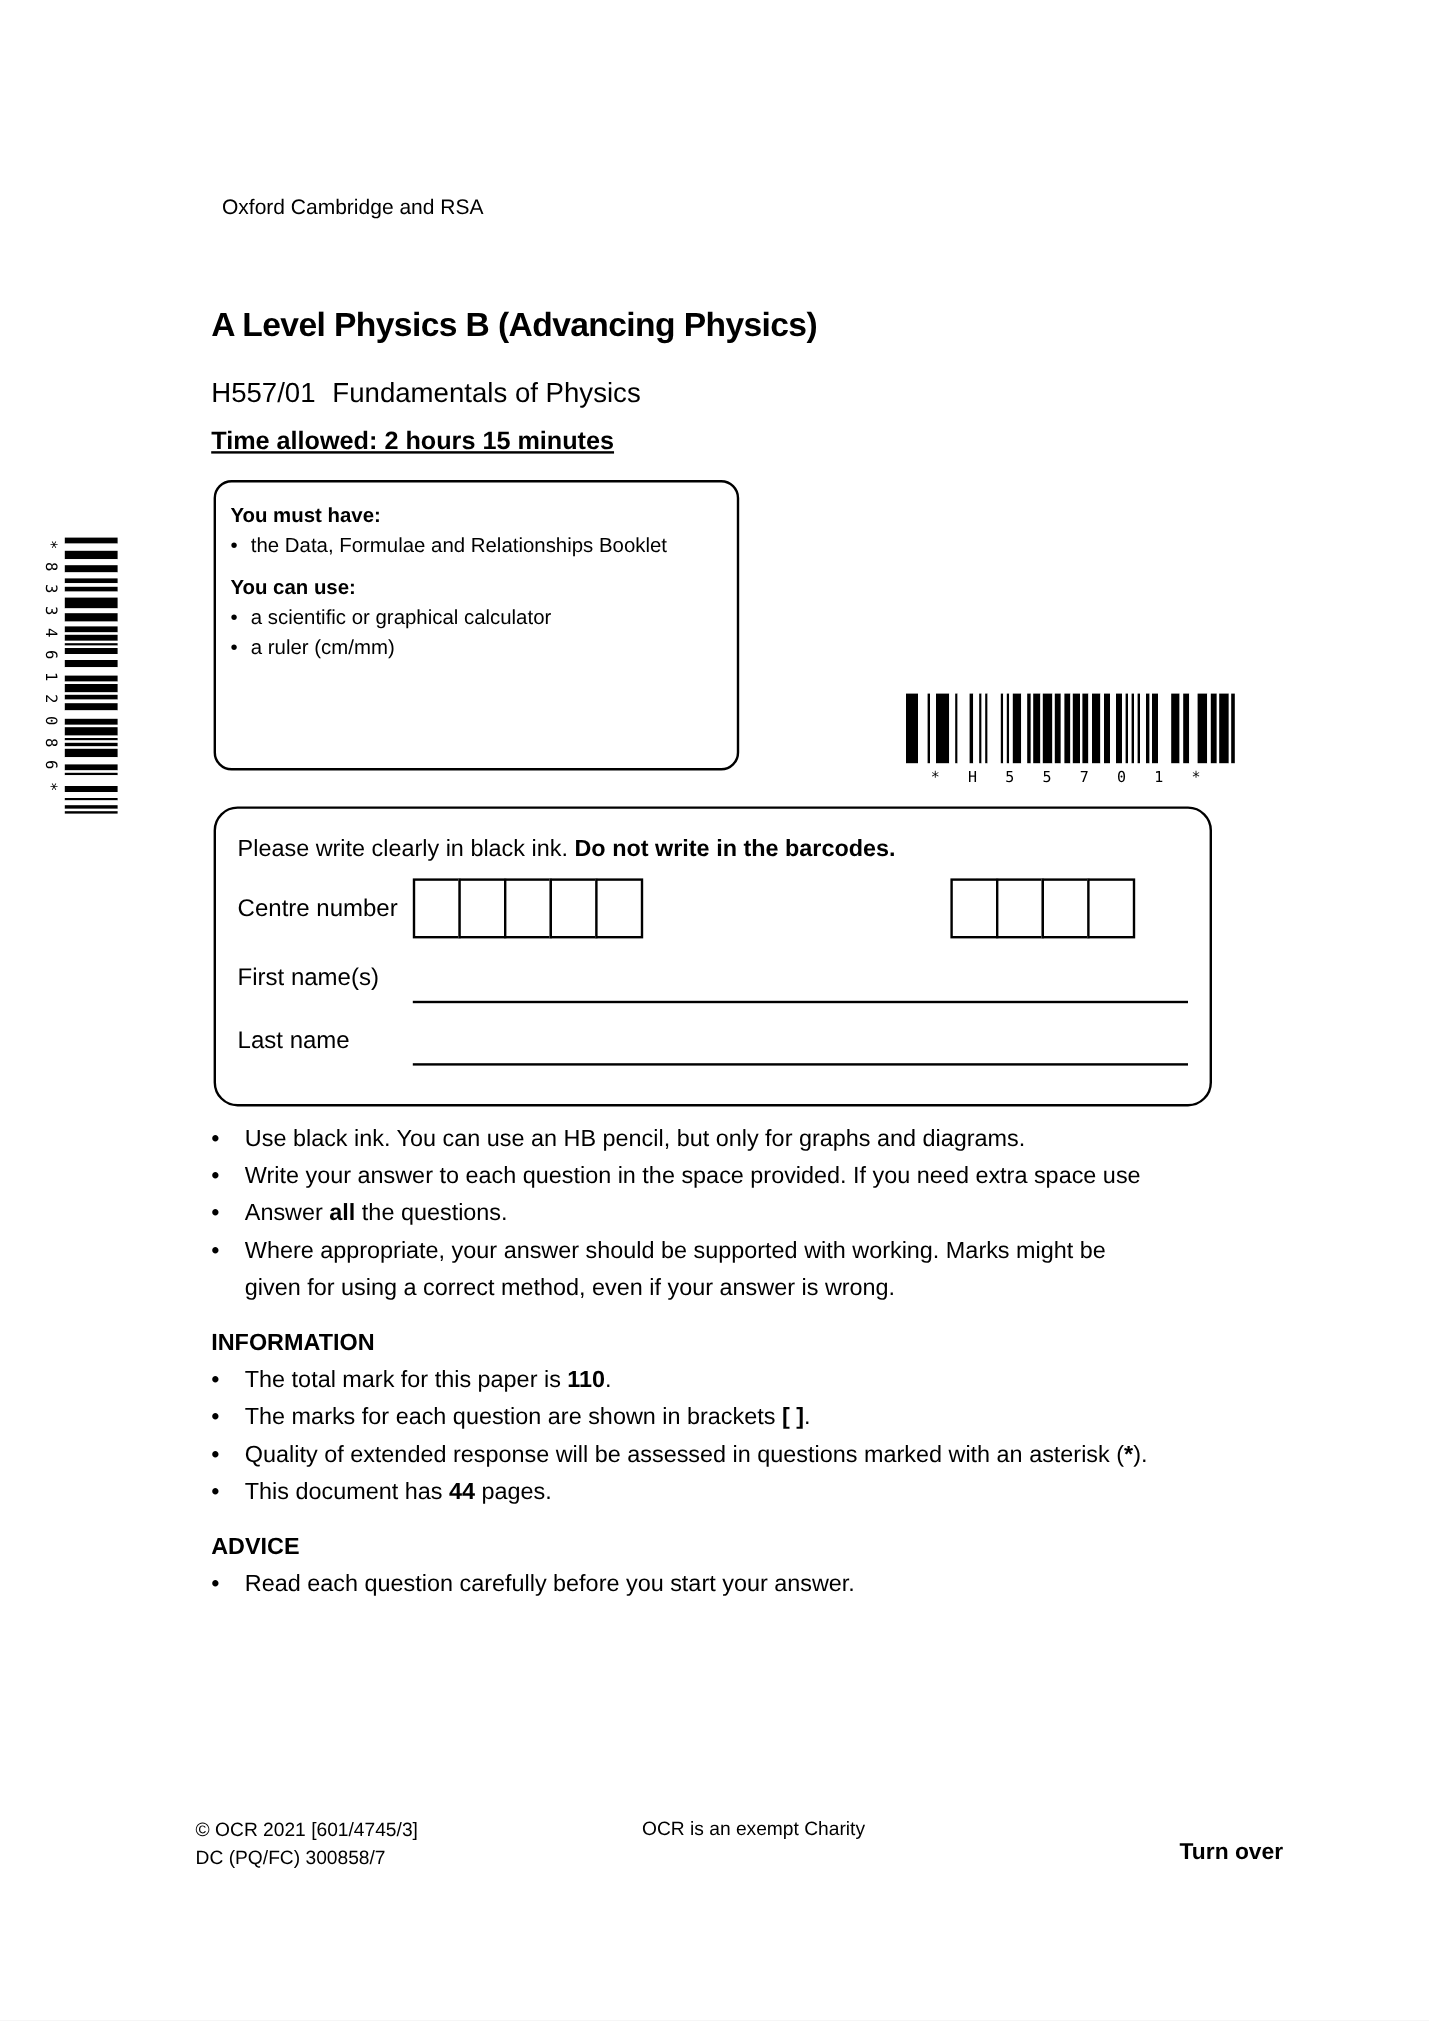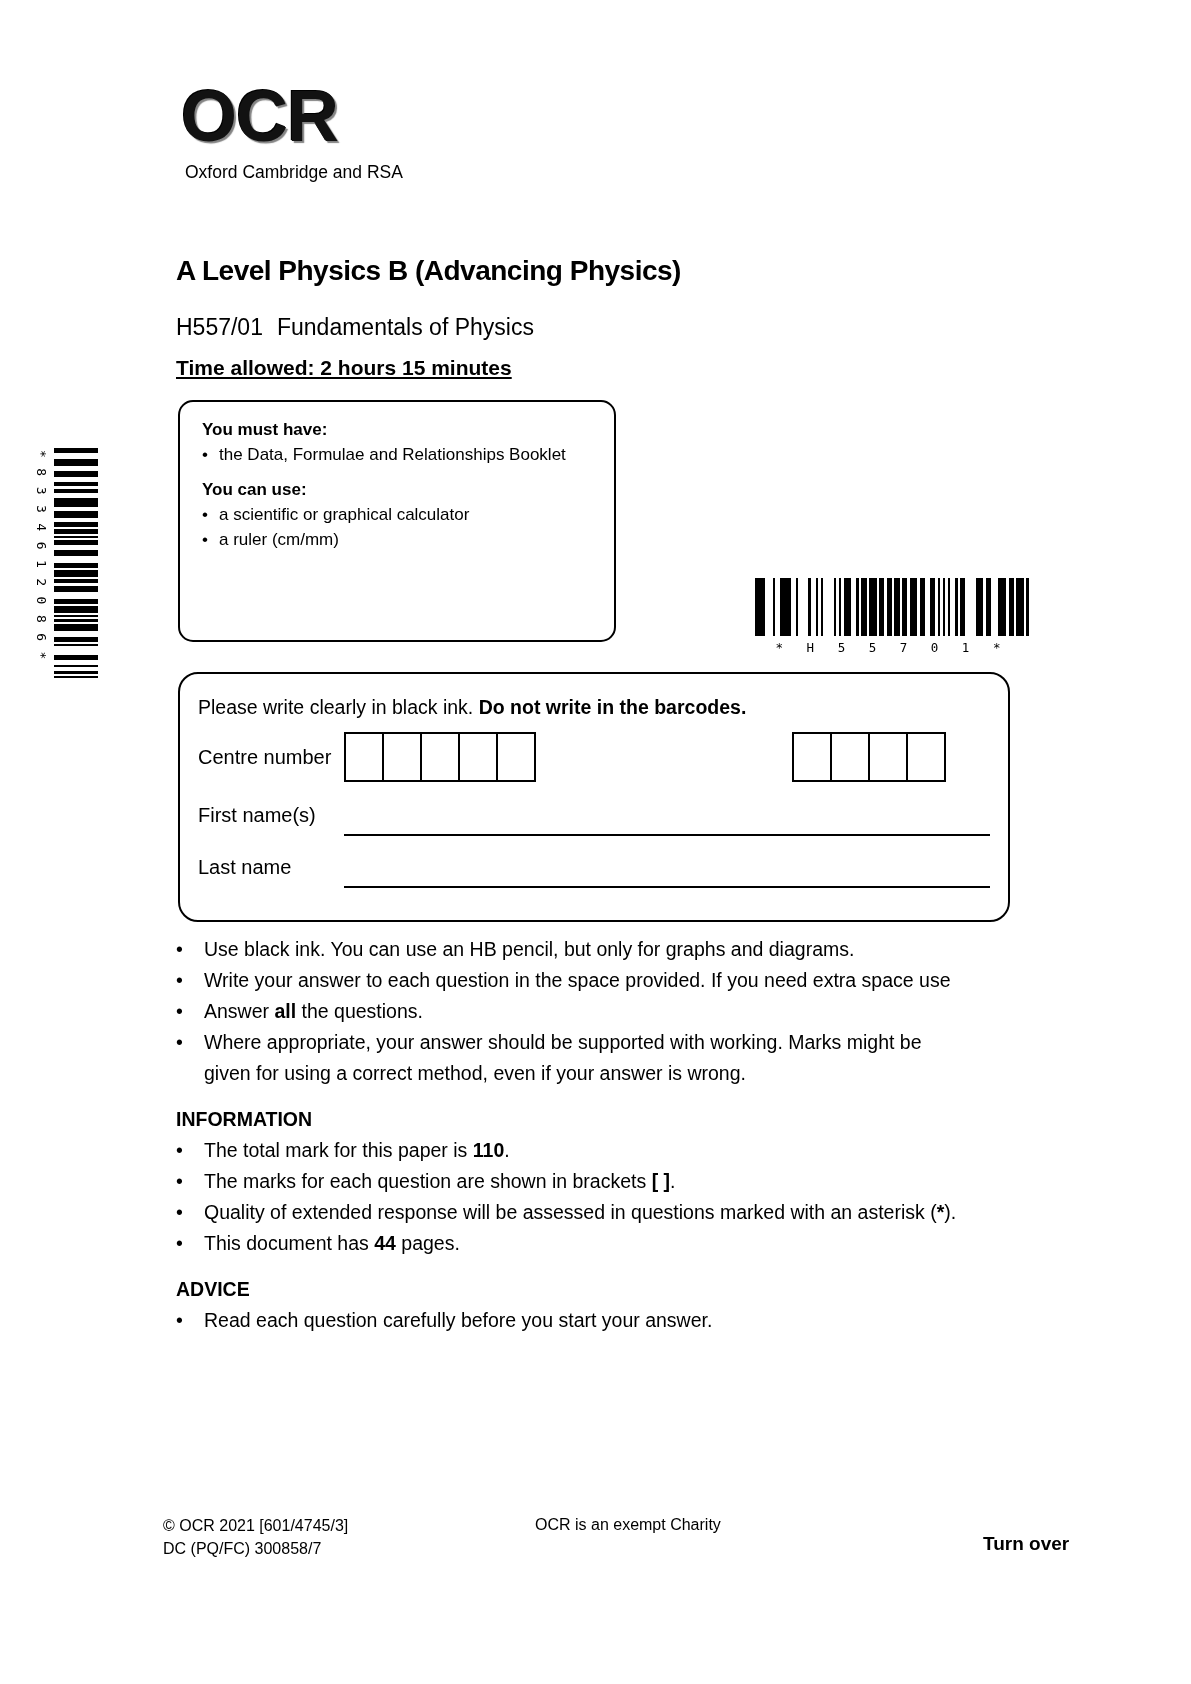--- a/index.html
+++ b/index.html
@@ -22,21 +22,21 @@
   .title{left:176px;top:197px;font-size:35px;font-weight:bold;letter-spacing:-.5px;}
   .subtitle{left:176px;top:255px;font-size:28px;font-weight:bold;letter-spacing:-.5px;}
   .codeline{left:176px;top:314px;font-size:23px;}
   .codeline .code{font-weight:normal;margin-right:14px;}
   .time{left:176px;top:356px;font-size:21px;font-weight:bold;text-decoration:underline;}
 
   
   .box1{
     left:178px;top:400px;width:438px;height:242px;
     border:2.5px solid #000;border-radius:15px;box-sizing:border-box;
-    padding:15px 22px;font-size:17px;line-height:25px;
+    padding:15px 12px;font-size:17px;line-height:25px;
   }
   .box1 .lbl{font-weight:bold;}
   .box1 .gap{height:10px;}
   .mini-bullet{display:flex;}
   .mini-bullet .b{width:17px;}
   .mini-bullet .t{flex:1;}
 
   
   .vbar-text{
     left:49px;top:450px;font-family:"DejaVu Sans Mono",monospace;
@@ -84,21 +84,20 @@
   
   .f-left{left:163px;top:1514px;font-size:16px;line-height:23px;}
   .f-center{left:535px;top:1516px;font-size:16px;}
   .f-turn{left:983px;top:1533px;font-size:19px;font-weight:bold;}
 </style>
 </head>
 <body>
 
 <div class="page">
 
-  <div class="abs logo-text">OCR</div>
   <div class="abs logo-tagline">Oxford Cambridge and RSA</div>
 
   <div class="abs subtitle">A Level Physics B (Advancing Physics)</div>
   <div class="abs codeline">
     <span class="code">H557/01</span><span>Fundamentals of Physics</span>
   </div>
   <div class="abs time">Time allowed: 2 hours 15 minutes</div>
 
   <div class="abs box1">
     <div class="lbl">You must have:</div>

